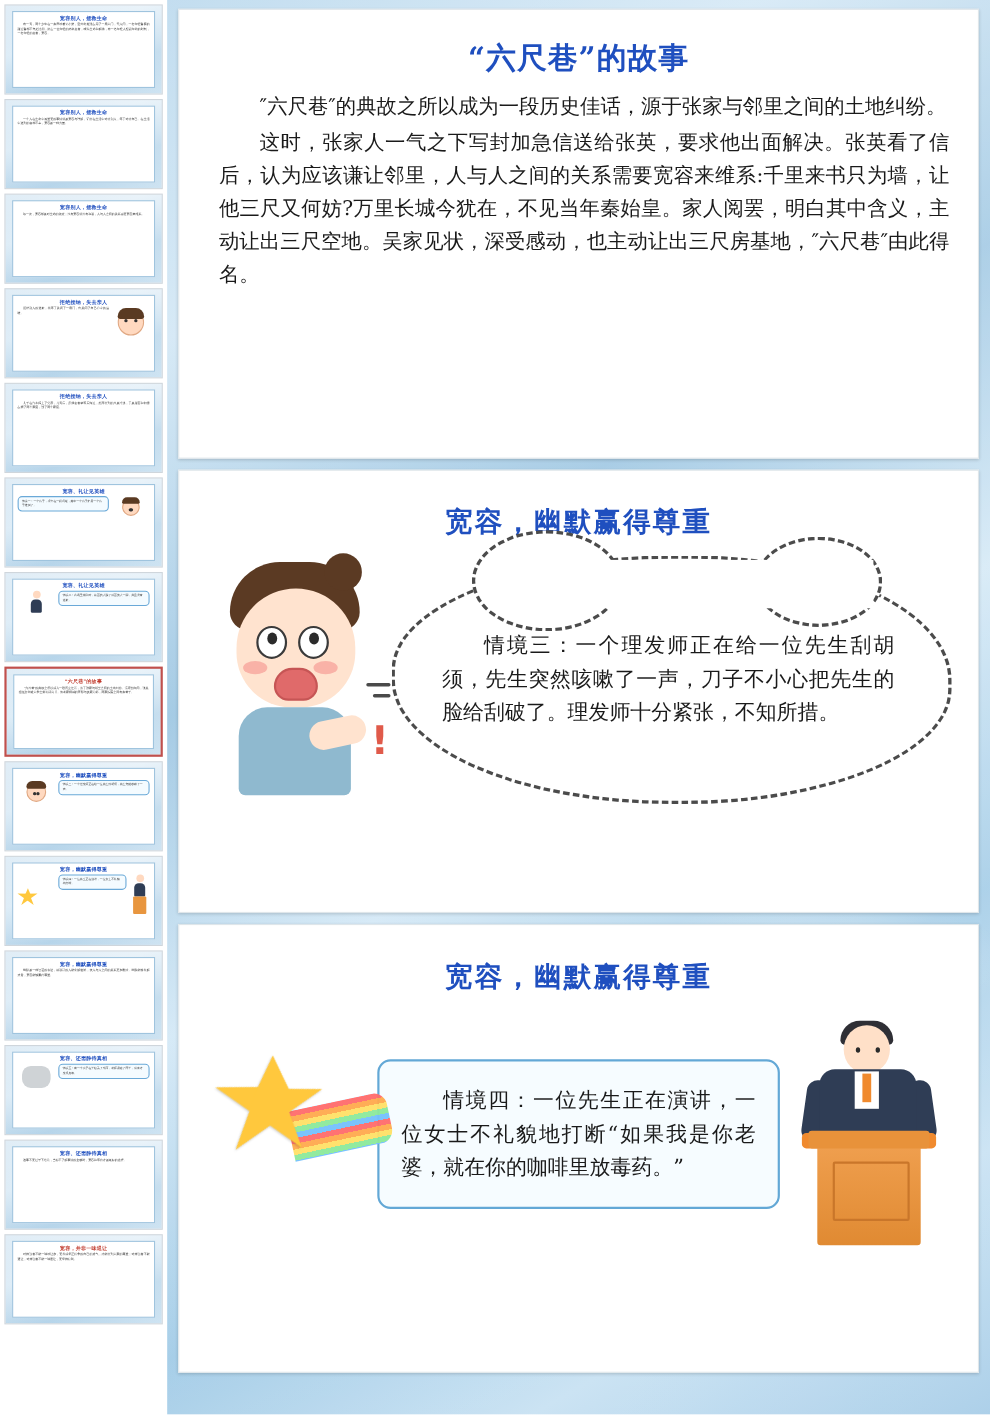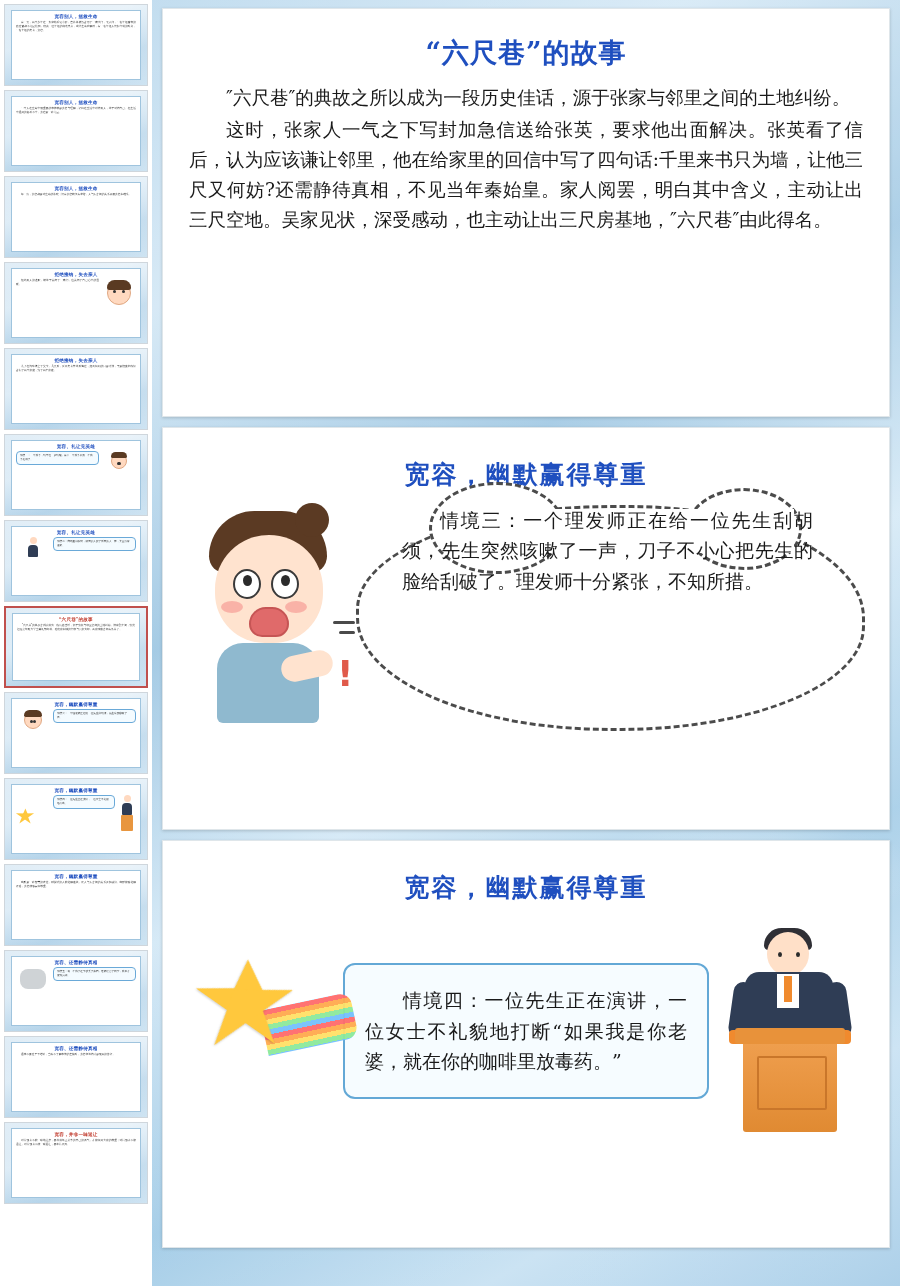--- a/index.html
+++ b/index.html
@@ -197,21 +197,21 @@
     margin: 8px 0 12px 0;
     font-family: "DejaVu Serif", serif;
   }
   .s1-body {
     color: #1a1a1a;
     font-size: 18.5px;
     line-height: 1.62;
     text-align: justify;
     font-family: "DejaVu Serif", serif;
   }
-  .s1-body p { margin: 0 0 2px 0; text-indent: 37px; }
+  .s1-body p { margin: 0 0 2px 10px; text-indent: 37px; }
 
   .s-title {
     text-align: center;
     color: #1f4fbf;
     font-size: 25px;
     font-weight: bold;
     letter-spacing: 2px;
     margin: 14px 0 6px 0;
     font-family: "DejaVu Serif", serif;
   }
@@ -271,21 +271,21 @@
     background: #4a4a4a; border-radius: 2px;
   }
   .boy .wind.b { top: 128px; left: 152px; width: 16px; }
 
   .cloud {
     position: relative;
     flex: 1;
     min-height: 226px;
     margin-left: -6px;
     display: flex;
-    align-items: flex-start;
+    align-items: center;
   }
   .cloud .shape {
     position: absolute; inset: 0;
     border: 3px dashed #4b4b4b;
     border-radius: 50% 46% 48% 50% / 46% 50% 46% 50%;
     background: #ffffff;
   }
   .cloud .shape:before {
     content: ""; position: absolute; left: 14%; top: -26px; width: 130px; height: 86px;
     background: #ffffff; border: 3px dashed #4b4b4b; border-radius: 50%;
@@ -573,21 +573,21 @@
     </div>
 
   </div>
 
   <div class="slides cloudy">
 
     <div class="slide slide-1">
       <div class="s1-title">“六尺巷”的故事</div>
       <div class="s1-body">
         <p>″六尺巷″的典故之所以成为一段历史佳话，源于张家与邻里之间的土地纠纷。</p>
-        <p>这时，张家人一气之下写封加急信送给张英，要求他出面解决。张英看了信后，认为应该谦让邻里，他在给家里的回信中写了四句话:千里来书只为墙，让他三尺又何妨?还需静待真相，不见当年秦始皇。家人阅罢，明白其中含义，主动让出三尺空地。吴家见状，深受感动，也主动让出三尺房基地，″六尺巷″由此得名。</p>
+        <p>这时，张家人一气之下写封加急信送给张英，要求他出面解决。张英看了信后，认为应该谦让邻里，人与人之间的关系需要宽容来维系:千里来书只为墙，让他三尺又何妨?万里长城今犹在，不见当年秦始皇。家人阅罢，明白其中含义，主动让出三尺空地。吴家见状，深受感动，也主动让出三尺房基地，″六尺巷″由此得名。</p>
       </div>
     </div>
 
     <div class="slide slide-2">
       <div class="s-title">宽容，幽默赢得尊重</div>
       <div class="s2-row">
         <div class="boy">
           <div class="hair"></div>
           <div class="head"></div>
           <div class="eye l"></div>

